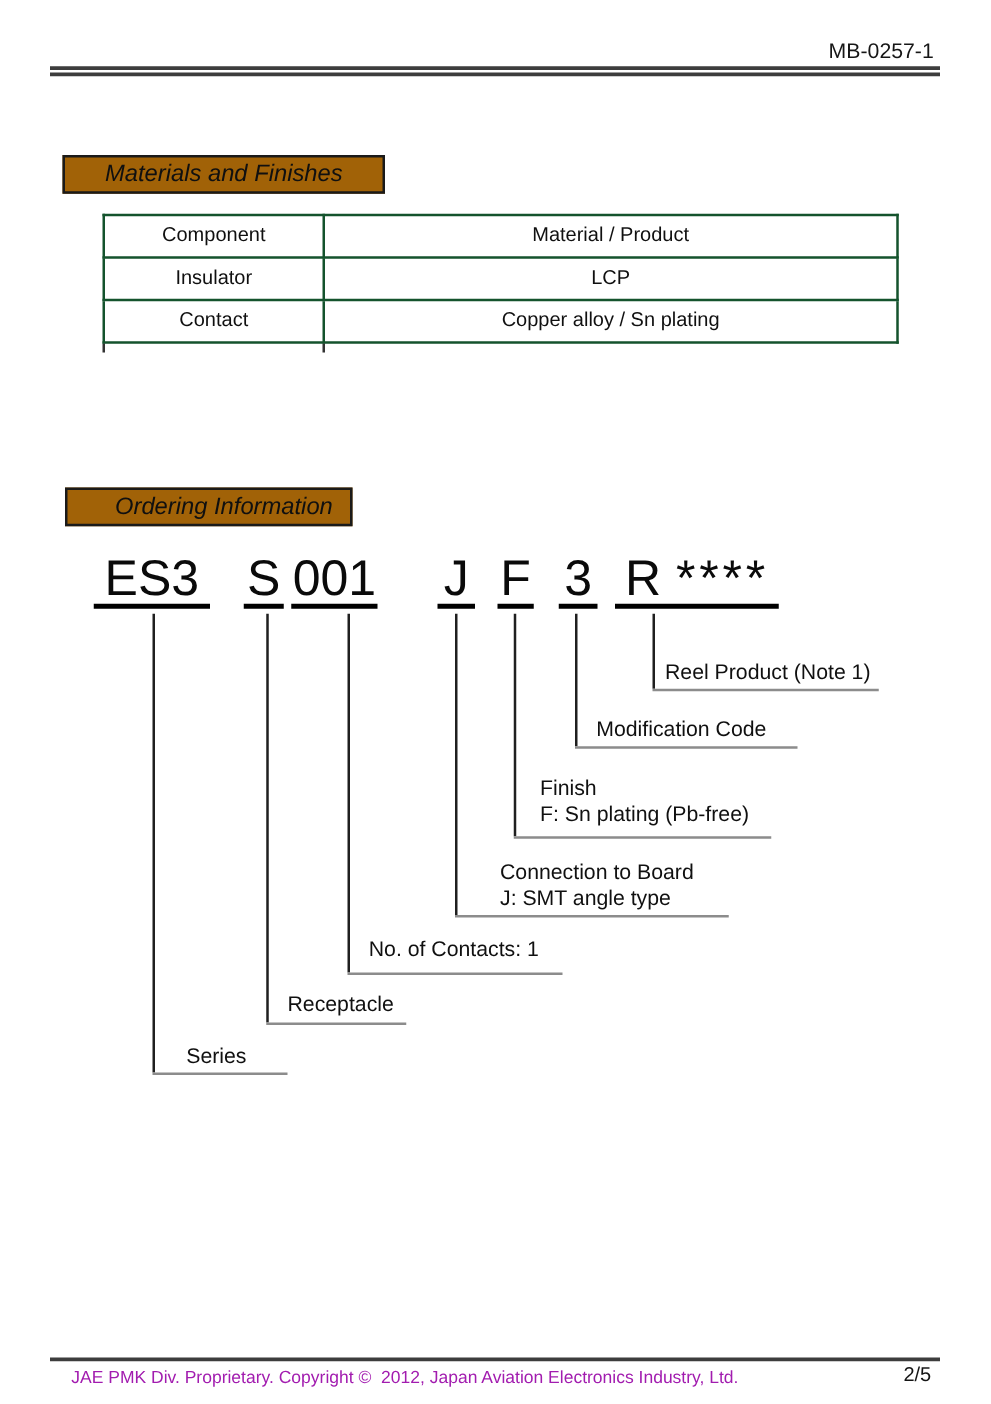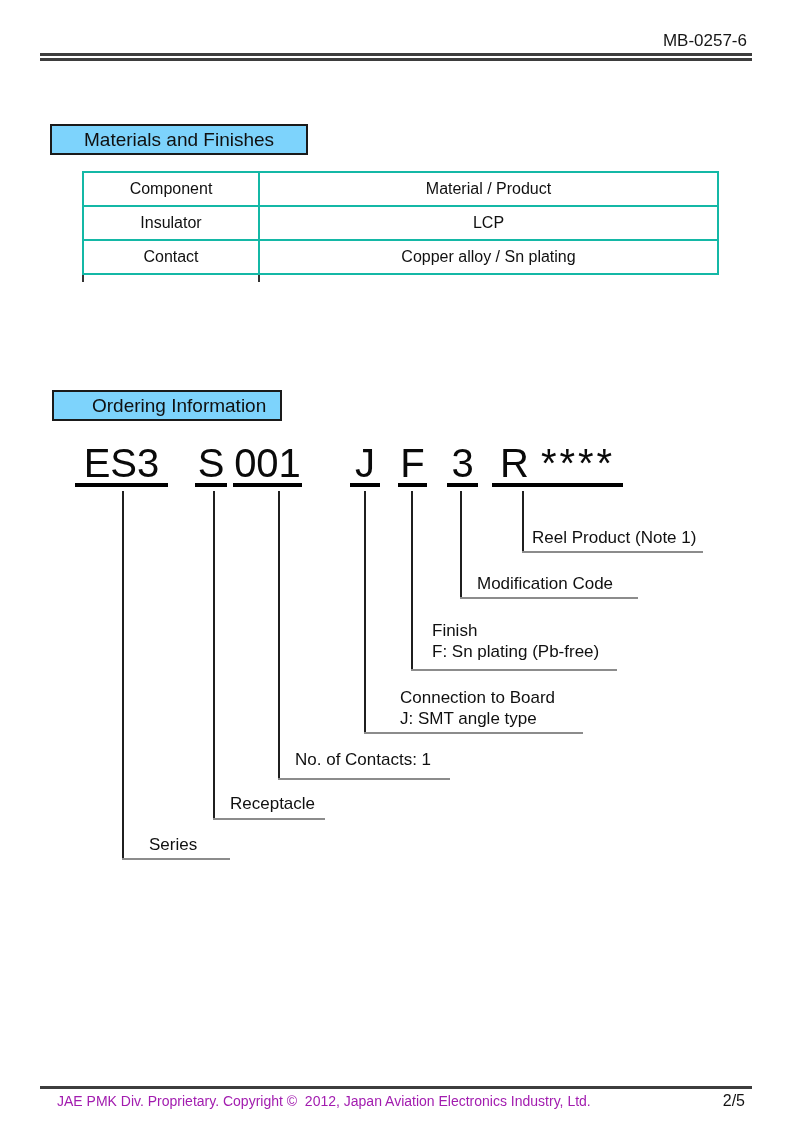--- a/index.html
+++ b/index.html
@@ -10,29 +10,29 @@
   }
   .abs { position:absolute; }
 
   
   .doc-number { top:31px; right:46px; font-size:17px; color:#161616; }
   .header-rule { top:53px; left:40px; width:712px; height:8px;
     border-top:3px solid #3d3d3d; border-bottom:3px solid #3d3d3d; }
 
   
   .section-box { height:31px; border:2px solid #1a1a1a; display:flex; align-items:center;
-    font-size:19px; color:#101010; background:#7dd3fc; }
+    font-size:19px; color:#101010; background:#a16207;font-style:italic; }
   .materials-box { top:124px; left:50px; width:258px; padding-left:32px; }
   .ordering-box  { top:390px; left:52px; width:230px; padding-left:38px; }
 
   
   .mat-table-wrap { top:171px; left:82px; }
   table.mat { border-collapse:collapse; table-layout:fixed; width:637px; }
   table.mat th, table.mat td {
-    border:2px solid #14b8a6; height:34px; text-align:center; vertical-align:middle;
+    border:2px solid #14532d; height:34px; text-align:center; vertical-align:middle;
     font-size:16px; font-weight:normal; color:#101010; padding:0;
   }
   .col-component { width:176px; }
   .table-stub { width:2px; height:7px; background:#333; }
 
   
   .pn-seg { position:absolute; top:441px; height:46px; border-bottom:4px solid #000;
     font-size:40px; color:#0a0a0a; text-align:center; line-height:44px; white-space:nowrap; }
   .pn-seg.last { text-align:left; padding-left:8px; }
   .pn-wildcard { margin-left:12px; letter-spacing:3px; }
@@ -49,21 +49,21 @@
   
   .footer-rule { top:1086px; left:40px; width:712px; height:3px; background:#3d3d3d; }
   .footer-copyright { top:1093px; left:57px; font-size:14px; color:#a21caf; white-space:nowrap; }
   .footer-page { top:1092px; right:48px; font-size:16px; color:#141414; }
 </style>
 </head>
 <body>
 
 <div class="page">
 
-  <div class="abs doc-number">MB-0257-6</div>
+  <div class="abs doc-number">MB-0257-1</div>
   <div class="abs header-rule"></div>
 
   <div class="abs section-box materials-box">
     <span>Materials and Finishes</span>
   </div>
 
   <div class="abs mat-table-wrap">
     <table class="mat">
       <tbody>
           <tr>

